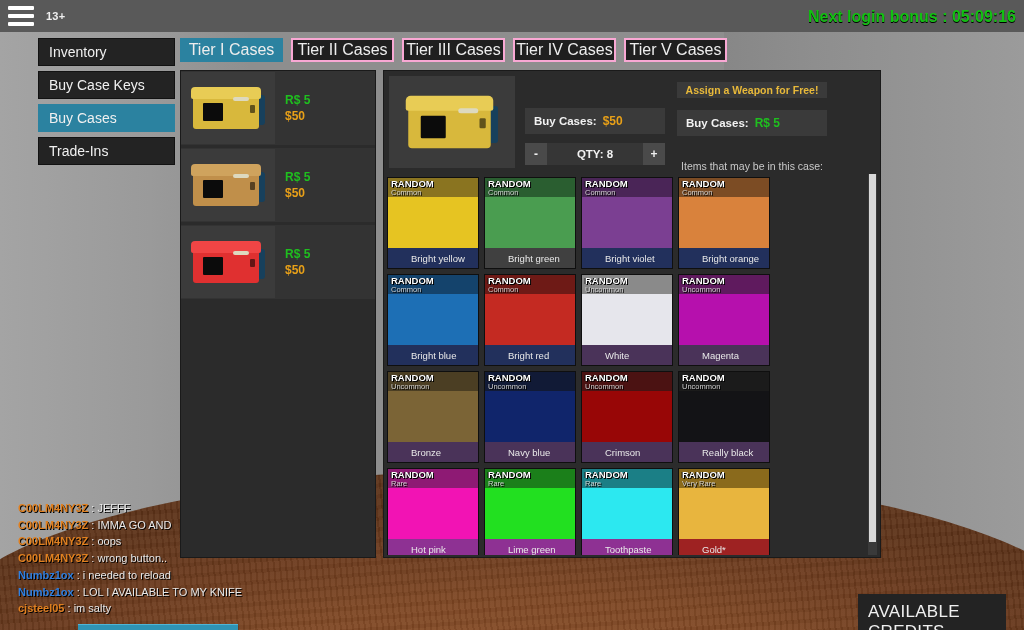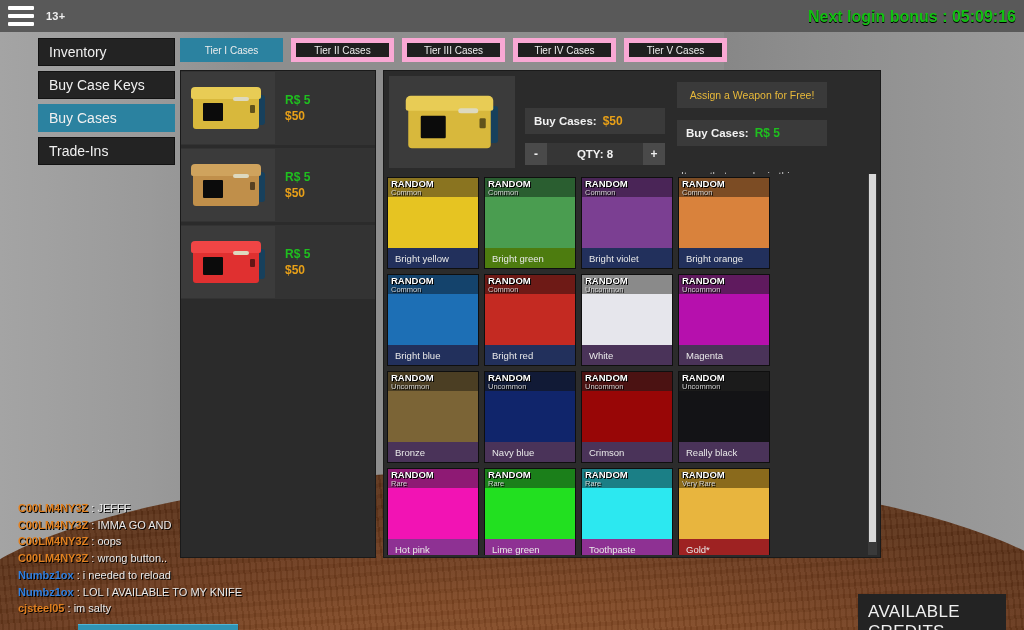--- a/index.html
+++ b/index.html
@@ -75,22 +75,22 @@
     border: 1px solid #121212;
   }
   .nav-btn.active { background: #2b82a0; border-color: #2b82a0; }
 
   
   .tabs { position: absolute; left: 180px; top: 38px; display: flex; gap: 8px; }
   .tab {
     width: 103px; height: 24px;
     background: #1f1f1f; color: #ededed;
     display: flex; align-items: center; justify-content: center;
-    font-size: 10px; cursor: pointer;
-    border: 5px solid #f9a8d4;
+    font-size: 16px; cursor: pointer;
+    border: 2px solid #f9a8d4;
   }
   .tab.active { background: #2b82a0; border-color: #2b82a0; }
 
   
   .case-list {
     position: absolute; left: 180px; top: 70px; width: 196px; height: 488px;
     background: #2b2b2b; border: 1px solid #1a1a1a; overflow: hidden;
   }
   .case-row {
     height: 74px; margin-bottom: 3px;
@@ -159,23 +159,23 @@
     display: flex; align-items: center; justify-content: center;
     font-size: 12px; font-weight: bold; cursor: pointer;
   }
   .qty-val {
     flex: 1; background: #363636; color: #f2f2f2;
     display: flex; align-items: center; justify-content: center;
     font-size: 11.5px; font-weight: bold;
   }
   .detail-right { width: 150px; margin-left: 12px; padding-top: 6px; }
   .assign-free {
-    height: 26px; background: #3a3a3a; color: #e8b93a;
+    height: 16px; background: #3a3a3a; color: #e8b93a;
     display: flex; align-items: center; justify-content: center;
-    font-size: 10.5px; font-weight: normal; cursor: pointer;
+    font-size: 10.5px; font-weight: bold; cursor: pointer;
   }
   .detail-right .buy-box { margin-top: 12px; justify-content: flex-start; }
   .may-be-label {
     margin-top: 24px; color: #c9c9c9; font-size: 10.5px; text-align: center;
   }
 
   
   .grid-wrap {
     position: absolute; left: 0; top: 103px; width: 490px; height: 381px;
     overflow: hidden; background: #2b2b2b;
@@ -193,21 +193,21 @@
   .item-random {
     color: #ffffff; font-size: 9.5px; font-weight: bold;
     text-shadow: 1px 1px 0 #000, -1px 0 0 #000;
   }
   .item-rarity {
     color: #cfcfcf; font-size: 7.5px;
     text-shadow: 1px 1px 0 #000;
   }
   .item-swatch { flex: 1; }
   .item-foot {
-    height: 20px; display: flex; align-items: center; padding-left: 7px;
+    height: 20px; display: flex; align-items: center; padding-left: 23px;
     color: #e9e9e9; font-size: 9.5px;
   }
 
   
   .grid-scroll {
     position: absolute; right: 3px; top: 103px; width: 9px; height: 381px;
     background: #3a3a3a;
   }
   .grid-scroll-thumb {
     position: absolute; left: 1px; top: 0; width: 7px; height: 368px;
@@ -394,21 +394,21 @@
             <div class="item-foot" style="background:#22305c">
               <span>Bright yellow</span>
             </div>
           </div>
           <div class="item-card">
             <div class="item-head" style="background:#2a5e30">
               <div class="item-random">RANDOM</div>
               <div class="item-rarity">Common</div>
             </div>
             <div class="item-swatch" style="background:#4a9d50"></div>
-            <div class="item-foot" style="background:#4d7c0f">
+            <div class="item-foot" style="background:#404040">
               <span>Bright green</span>
             </div>
           </div>
           <div class="item-card">
             <div class="item-head" style="background:#4a2557">
               <div class="item-random">RANDOM</div>
               <div class="item-rarity">Common</div>
             </div>
             <div class="item-swatch" style="background:#7b3f92"></div>
             <div class="item-foot" style="background:#22305c">

